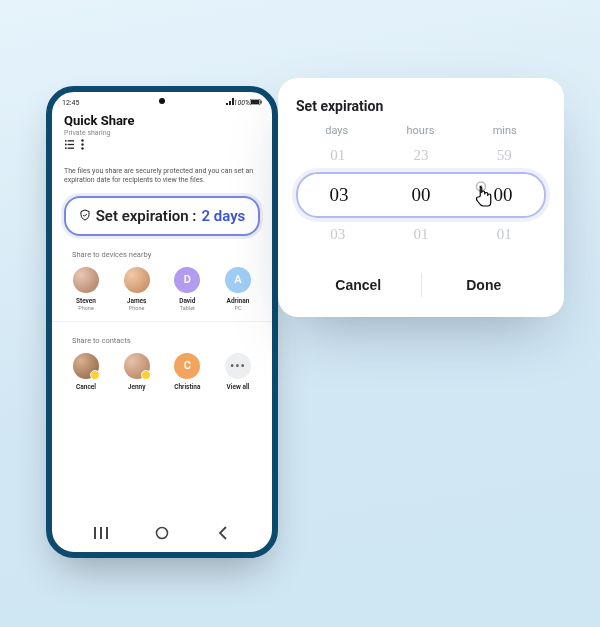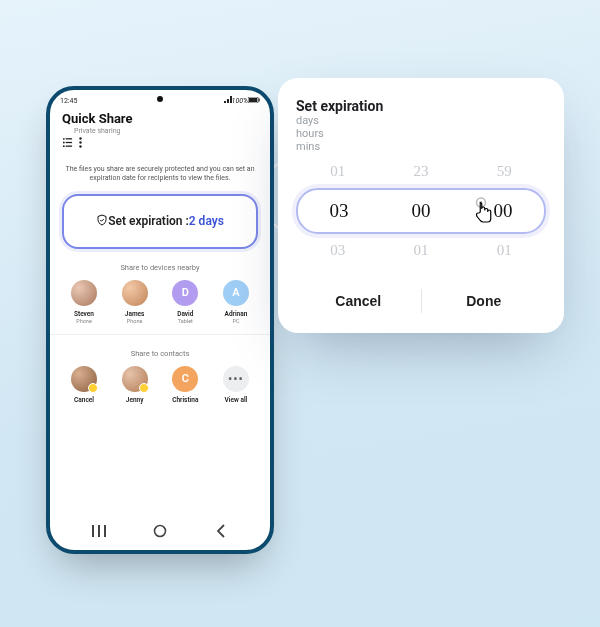--- a/index.html
+++ b/index.html
@@ -15,40 +15,39 @@
     background:linear-gradient(170deg,#e6f3fb 0%,#d1e7f3 60%,#cfe6f3 100%);
     font-family:-apple-system,BlinkMacSystemFont,"Segoe UI",Roboto,Arial,sans-serif;
     overflow:hidden;position:relative;
   }
 
   
   .phone{
     position:absolute;left:46px;top:86px;
     width:220px;height:460px;
     background:#fff;
-    border:4px solid #0c4a6e;
+    border:6px solid #0c4a6e;
     border-radius:28px;
     box-shadow:0 20px 40px -12px rgba(0,0,0,.3);
     overflow:hidden;
-    text-align:center;
   }
   .notch{position:absolute;top:6px;left:50%;transform:translateX(-50%);width:6px;height:6px;border-radius:50%;background:#101112;}
   .statusbar{display:flex;justify-content:space-between;align-items:center;padding:6px 10px 2px;font-size:7px;color:#222;}
   .statusbar .right{display:flex;gap:0;align-items:center;font-style:italic;}
   .screen{padding:4px 12px 0;}
   .title{font-weight:700;font-size:13px;color:#111;}
   .subtitle{font-size:7px;color:#888;margin-top:1px;}
   .toprow{display:flex;justify-content:space-between;align-items:flex-start;flex-direction:column;}
   .topicons{display:flex;gap:6px;font-size:11px;color:#333;margin-top:2px;}
   .desc{font-size:7px;color:#555;line-height:1.35;margin:14px 0 10px;}
 
   .exp-pill{
-    display:flex;align-items:center;justify-content:center;
+    display:flex;align-items:center;justify-content:center;gap:5px;
     border:2px solid var(--accent);border-radius:16px;
-    padding:18px 6px;font-size:12px;font-weight:600;color:#222;
+    padding:9px 6px;font-size:15px;font-weight:600;color:#222;
     box-shadow:0 0 0 3px rgba(122,134,231,.15);
   }
   .exp-pill .val{color:#3a52d6;}
 
   .section-label{font-size:7.5px;color:#777;margin:14px 8px 8px;}
   .grid4{display:flex;justify-content:space-between;}
   .dev{display:flex;flex-direction:column;align-items:center;width:44px;}
   .avatar{width:26px;height:26px;border-radius:50%;display:flex;align-items:center;justify-content:center;font-size:11px;font-weight:600;color:#fff;}
   .dev .name{font-size:6.5px;color:#222;margin-top:4px;font-weight:600;}
   .dev .sub{font-size:5.5px;color:#888;}
@@ -65,22 +64,22 @@
   
   .connector{position:absolute;pointer-events:none;}
 
   
   .card{
     position:absolute;right:36px;top:78px;
     width:250px;background:#fff;border-radius:20px;
     box-shadow:0 24px 60px -18px rgba(30,40,80,.35);
     padding:20px 18px 18px;
   }
-  .card-title{font-size:14px;font-weight:700;color:#202124;}
-  .labels{display:flex;justify-content:space-around;font-size:11px;color:#9aa0a6;margin-bottom:4px;flex-direction:column;}
+  .card-title{font-size:14px;font-weight:700;color:#202124;margin-bottom:10px;}
+  .labels{display:flex;justify-content:space-around;font-size:11px;color:#9aa0a6;margin-bottom:4px;}
   .picker{position:relative;text-align:center;}
   .row{display:flex;justify-content:space-around;font-size:15px;color:#c6c9ce;padding:6px 0;}
   .row.sel{
     font-size:19px;color:#111;font-weight:500;
     border:2.5px solid var(--accent-light);border-radius:22px;
     padding:10px 0;margin:2px 0;
     box-shadow:0 0 0 4px rgba(122,134,231,.12);
     position:relative;
   }
   .row span{width:33%;font-family:Liberation Serif, serif;}

